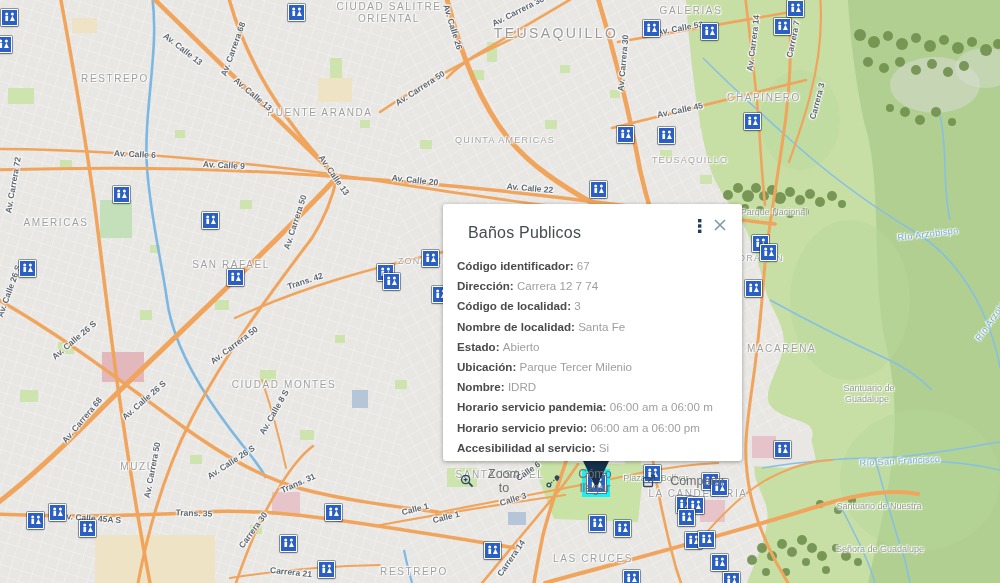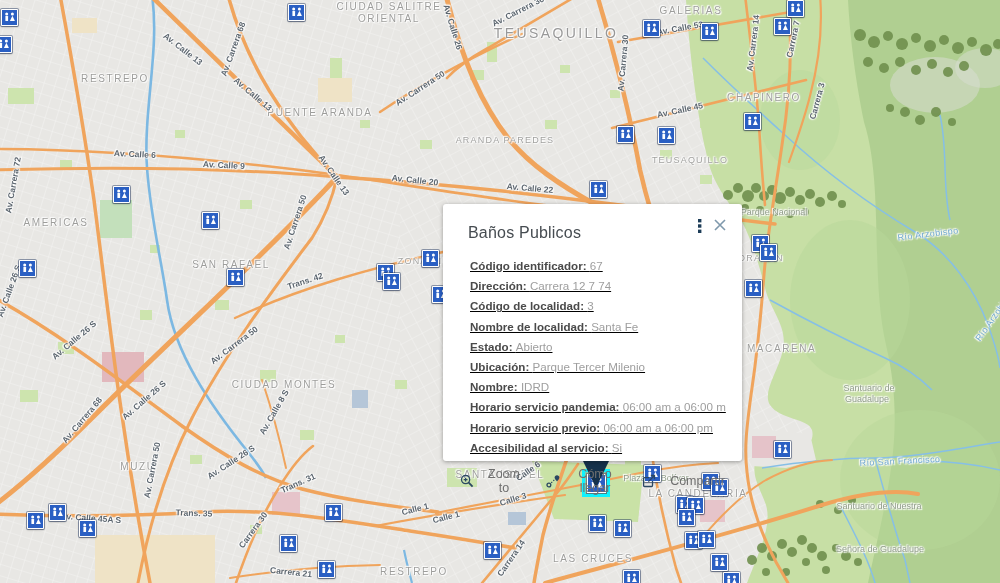--- a/index.html
+++ b/index.html
@@ -24,21 +24,21 @@
   #selected-marker{position:absolute;z-index:5;width:17px;height:17px;border:1px solid #fff;
     box-shadow:0 0 0 1px rgba(24,46,92,.5);}
   #selected-marker svg{display:block;width:100%;height:100%;}
   #popup-pointer{position:absolute;z-index:6;width:0;height:0;
     border-left:13px solid transparent;border-right:13px solid transparent;border-top:27px solid #15314b;}
   .popup{position:absolute;left:443px;top:204px;width:299px;height:257px;z-index:7;background:#fff;
     border-radius:3px;box-shadow:0 1px 4px rgba(0,0,0,.35);box-sizing:border-box;}
   .popup-header{display:flex;align-items:flex-start;padding:12px 10px 2px 17px;}
   .popup-title{flex:1;margin:8px;font-size:16px;font-weight:normal;color:#464c51;letter-spacing:.2px;}
   .hdr-btn{background:none;border:none;padding:3px 6px;cursor:pointer;line-height:0;}
-  .popup-body{padding:4px 17px 0 27px;text-decoration:underline;}
+  .popup-body{padding:4px 17px 0 14px;}
   .prow{font-size:11.6px;line-height:20.2px;white-space:nowrap;}
   .prow .lbl{font-weight:bold;color:#4a4a4a;}
   .prow .val{color:#9e9e9e;}
   .popup-footer{display:flex;align-items:center;gap:26px;padding:9px 17px 0 17px;}
   .pf-action{display:flex;align-items:center;gap:14px;background:none;border:none;padding:0;
     font-family:"Liberation Sans",sans-serif;font-size:12.5px;color:#6f6f6f;cursor:pointer;}
   .pf-action svg{display:block;}
 </style>
 </head>
 <body>
@@ -231,21 +231,21 @@
     </g>
   </svg>
 
   <div id="label-layer">
       <div class="maplbl lbl-region" style="left: 115px; top: 78px;">RESTREPO</div>
       <div class="maplbl lbl-region" style="left: 389px; top: 6px;">CIUDAD SALITRE</div>
       <div class="maplbl lbl-region" style="left: 389px; top: 18px;">ORIENTAL</div>
       <div class="maplbl lbl-region-lg" style="left: 556px; top: 33px;">TEUSAQUILLO</div>
       <div class="maplbl lbl-region" style="left: 691px; top: 10px;">GALERIAS</div>
       <div class="maplbl lbl-region" style="left: 764px; top: 97px;">CHAPINERO</div>
-      <div class="maplbl lbl-region-sm" style="left: 505px; top: 140px;">ARANDA PAREDES</div>
+      <div class="maplbl lbl-region-sm" style="left: 505px; top: 140px;">QUINTA AMERICAS</div>
       <div class="maplbl lbl-region-sm" style="left: 690px; top: 160px;">TEUSAQUILLO</div>
       <div class="maplbl lbl-region" style="left: 320px; top: 112px;">PUENTE ARANDA</div>
       <div class="maplbl lbl-region" style="left: 56px; top: 222px;">AMERICAS</div>
       <div class="maplbl lbl-region" style="left: 231px; top: 264px;">SAN RAFAEL</div>
       <div class="maplbl lbl-region-sm" style="left: 447px; top: 261px;">ZONA INDUSTRIAL</div>
       <div class="maplbl lbl-region-sm" style="left: 757px; top: 258px;">CORAZÓN</div>
       <div class="maplbl lbl-region" style="left: 772px; top: 348px;">LA MACARENA</div>
       <div class="maplbl lbl-region" style="left: 284px; top: 384px;">CIUDAD MONTES</div>
       <div class="maplbl lbl-region" style="left: 138px; top: 466px;">MUZU</div>
       <div class="maplbl lbl-region" style="left: 452px; top: 474px; margin-left: 48px;">SANTA ISABEL</div>

